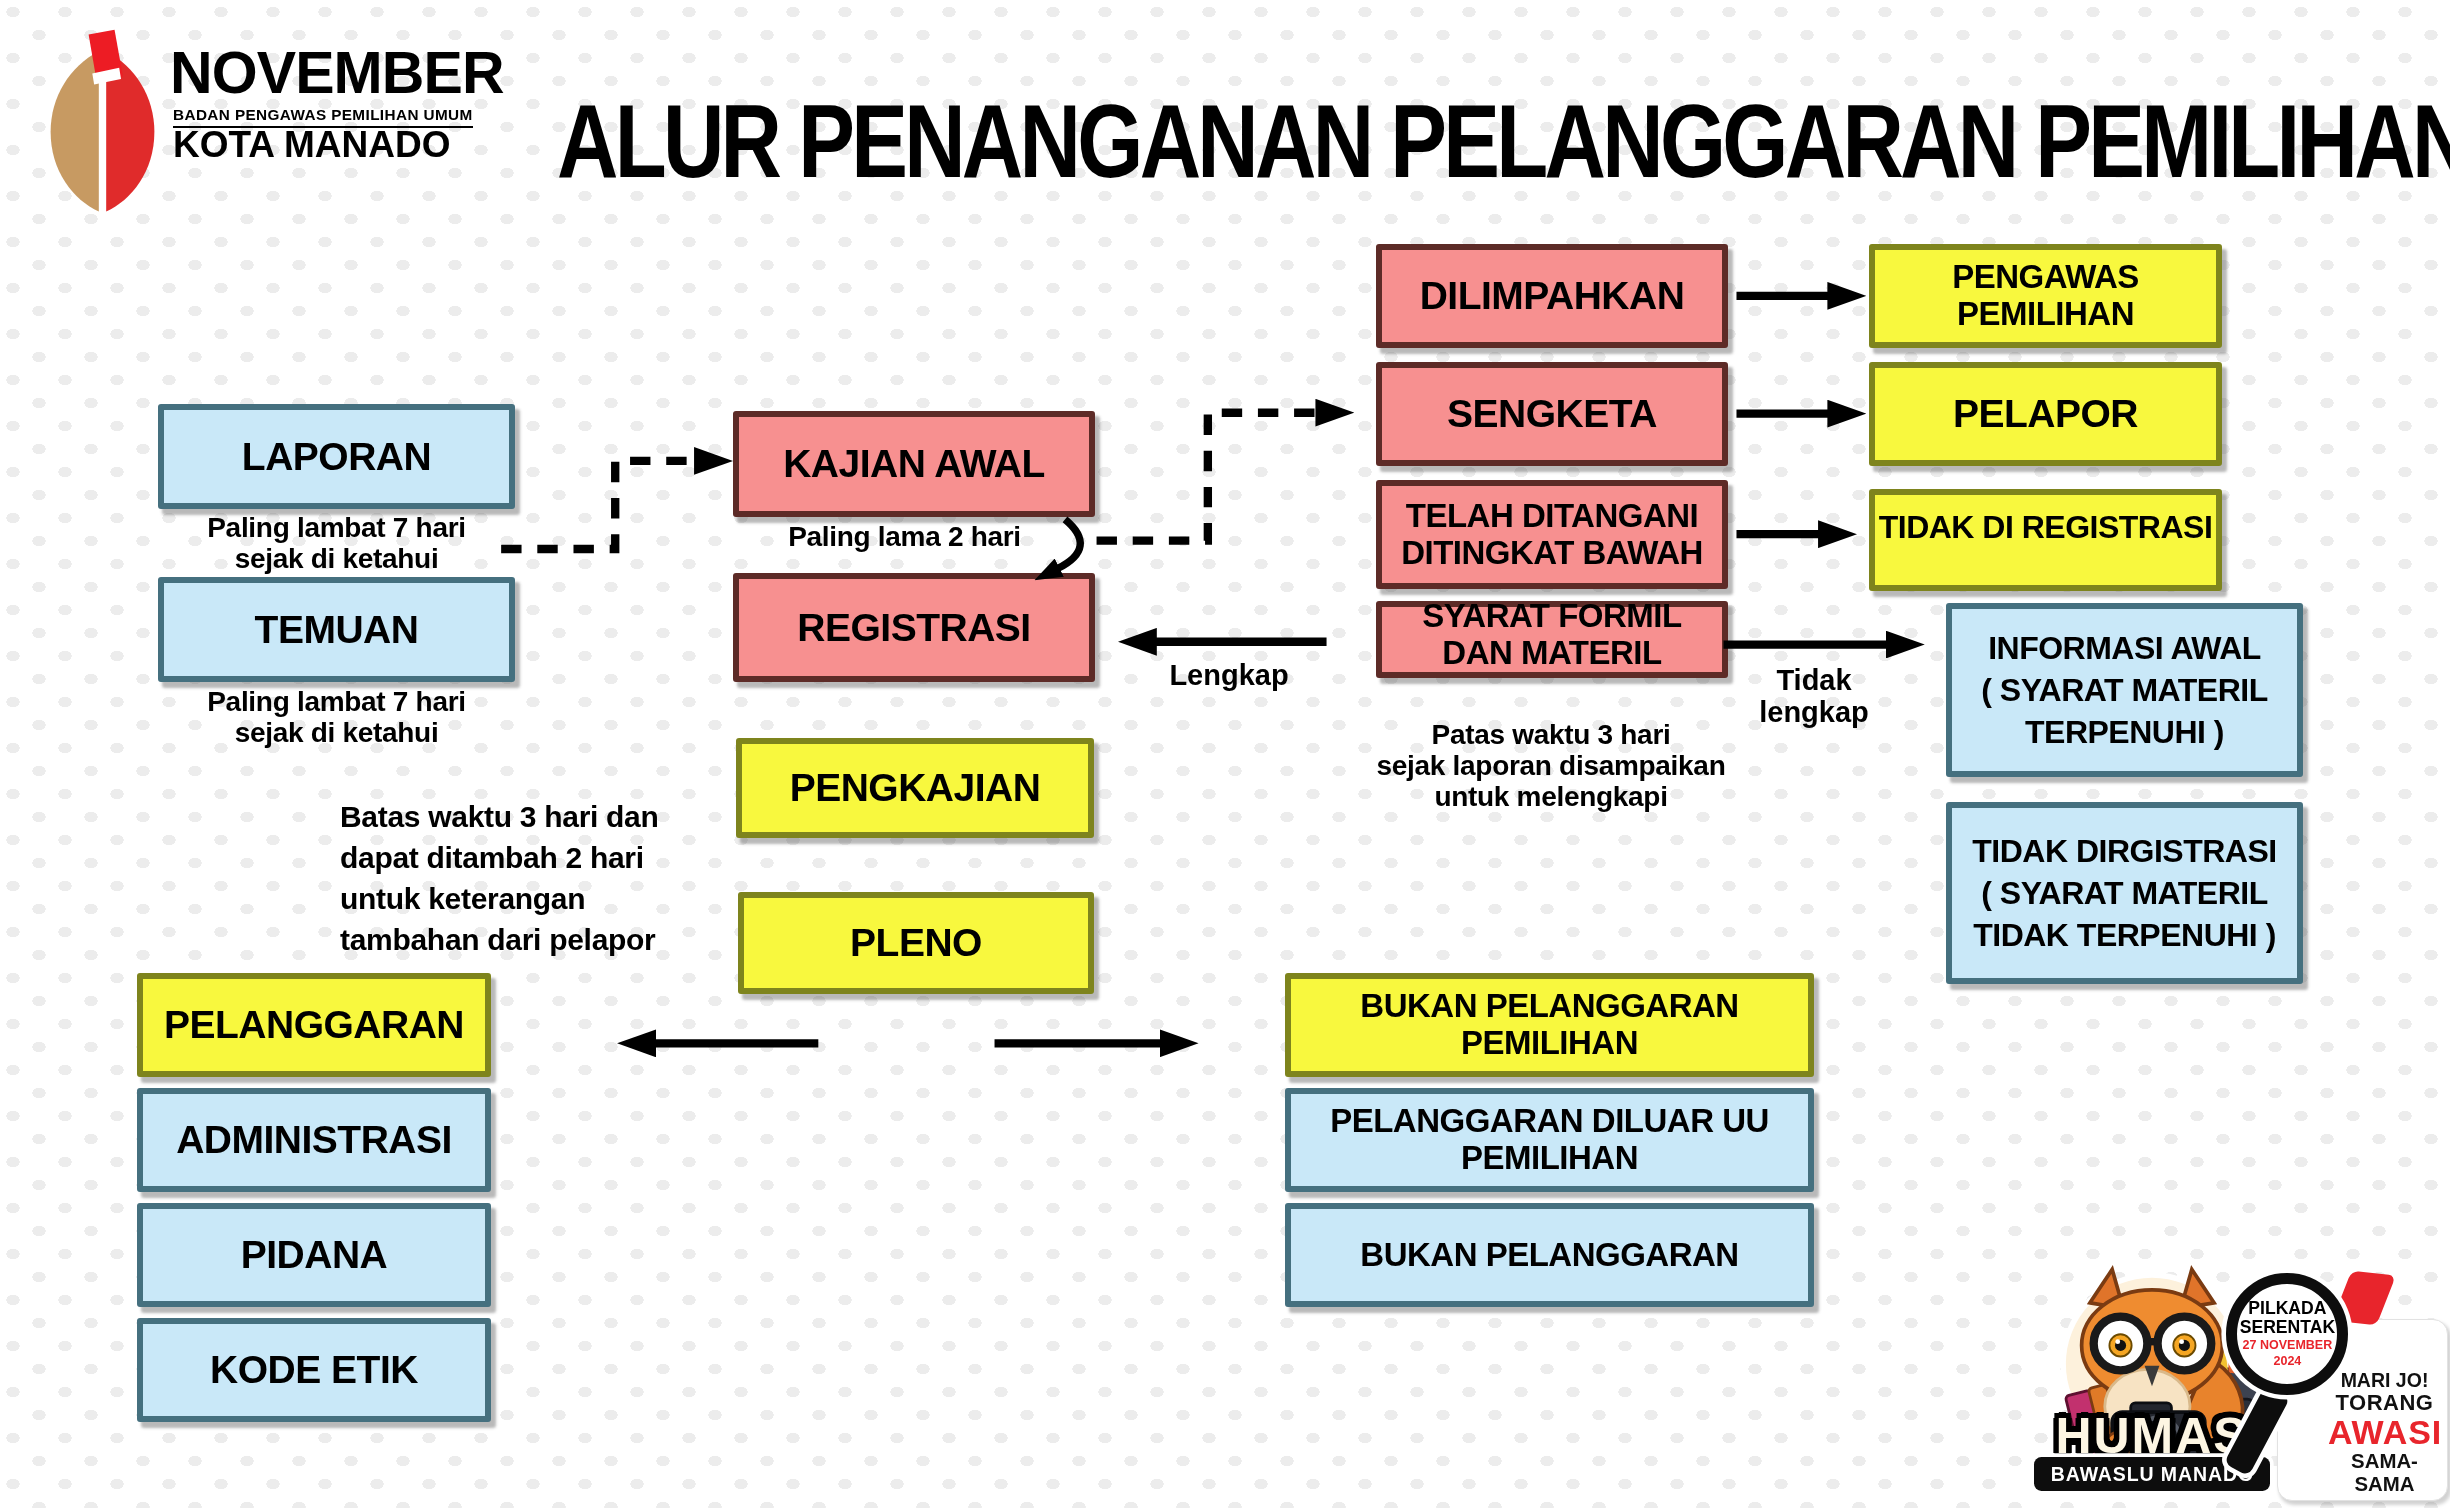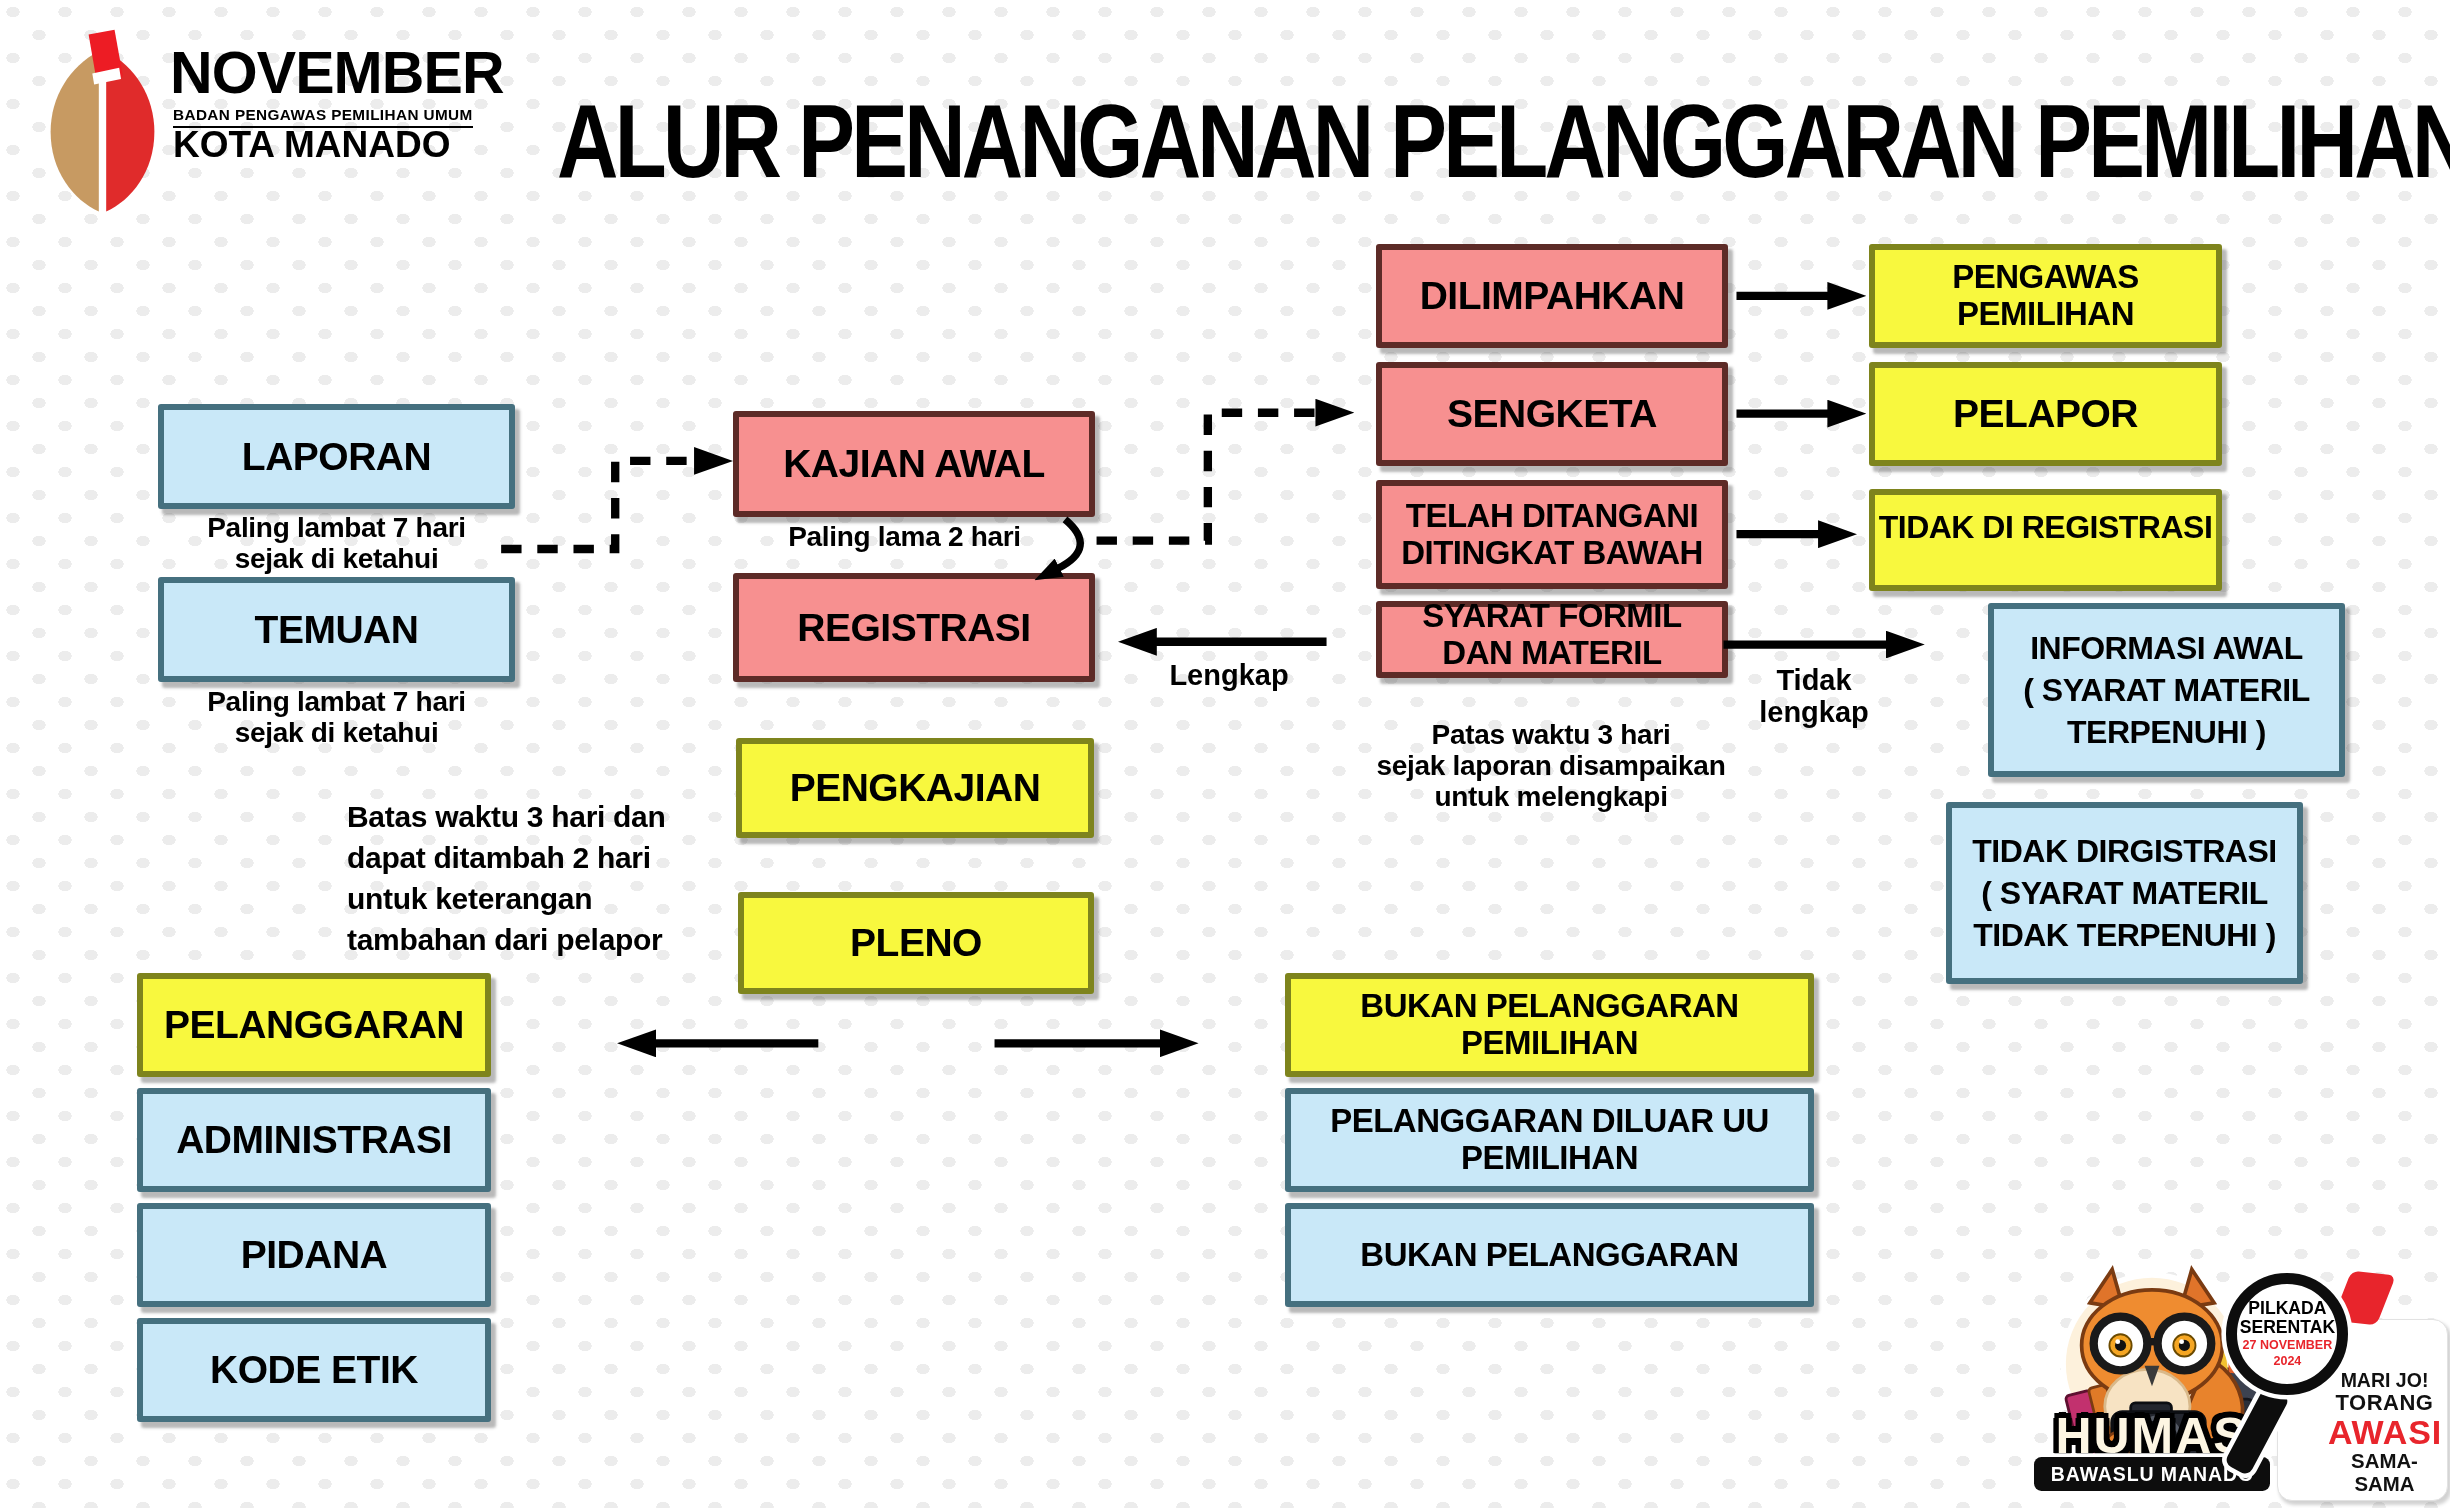--- a/index.html
+++ b/index.html
@@ -105,21 +105,21 @@
   </div>
   <div class="cap" style="left:158px;top:512px;width:357px;">Paling lambat 7 hari
 sejak di ketahui</div>
 
   <div class="box blue" style="left:158px;top:577px;width:357px;height:105px;">
     <span class="lbl">TEMUAN</span>
   </div>
   <div class="cap" style="left:158px;top:686px;width:357px;">Paling lambat 7 hari
 sejak di ketahui</div>
 
-  <div class="note" style="left:347px;top:796px;width:362px;">Batas waktu 3 hari dan
+  <div class="note" style="left:340px;top:796px;width:362px;">Batas waktu 3 hari dan
 dapat ditambah 2 hari
 untuk keterangan
 tambahan dari pelapor</div>
 
   <div class="box red" style="left:733px;top:411px;width:362px;height:106px;">
     <span class="lbl">KAJIAN AWAL</span>
   </div>
   <div class="cap" style="left:742px;top:521px;width:325px;">Paling lama 2 hari</div>
 
   <div class="box red" style="left:733px;top:573px;width:362px;height:109px;">
@@ -156,21 +156,21 @@
     <span class="lbl">PENGAWAS
 PEMILIHAN</span>
   </div>
   <div class="box yellow" style="left:1869px;top:362px;width:353px;height:104px;">
     <span class="lbl">PELAPOR</span>
   </div>
   <div class="box yellow fs34 toppad" style="left:1869px;top:489px;width:353px;height:102px;">
     <span class="lbl">TIDAK DI REGISTRASI</span>
   </div>
 
-  <div class="box blue fs35" style="left:1946px;top:603px;width:357px;height:174px;margin-left:42px;">
+  <div class="box blue fs35" style="left:1946px;top:603px;width:357px;height:174px;">
     <span class="lbl">INFORMASI AWAL
 ( SYARAT MATERIL
 TERPENUHI )</span>
   </div>
   <div class="box blue fs35" style="left:1946px;top:802px;width:357px;height:182px;">
     <span class="lbl">TIDAK DIRGISTRASI
 ( SYARAT MATERIL
 TIDAK TERPENUHI )</span>
   </div>
 

